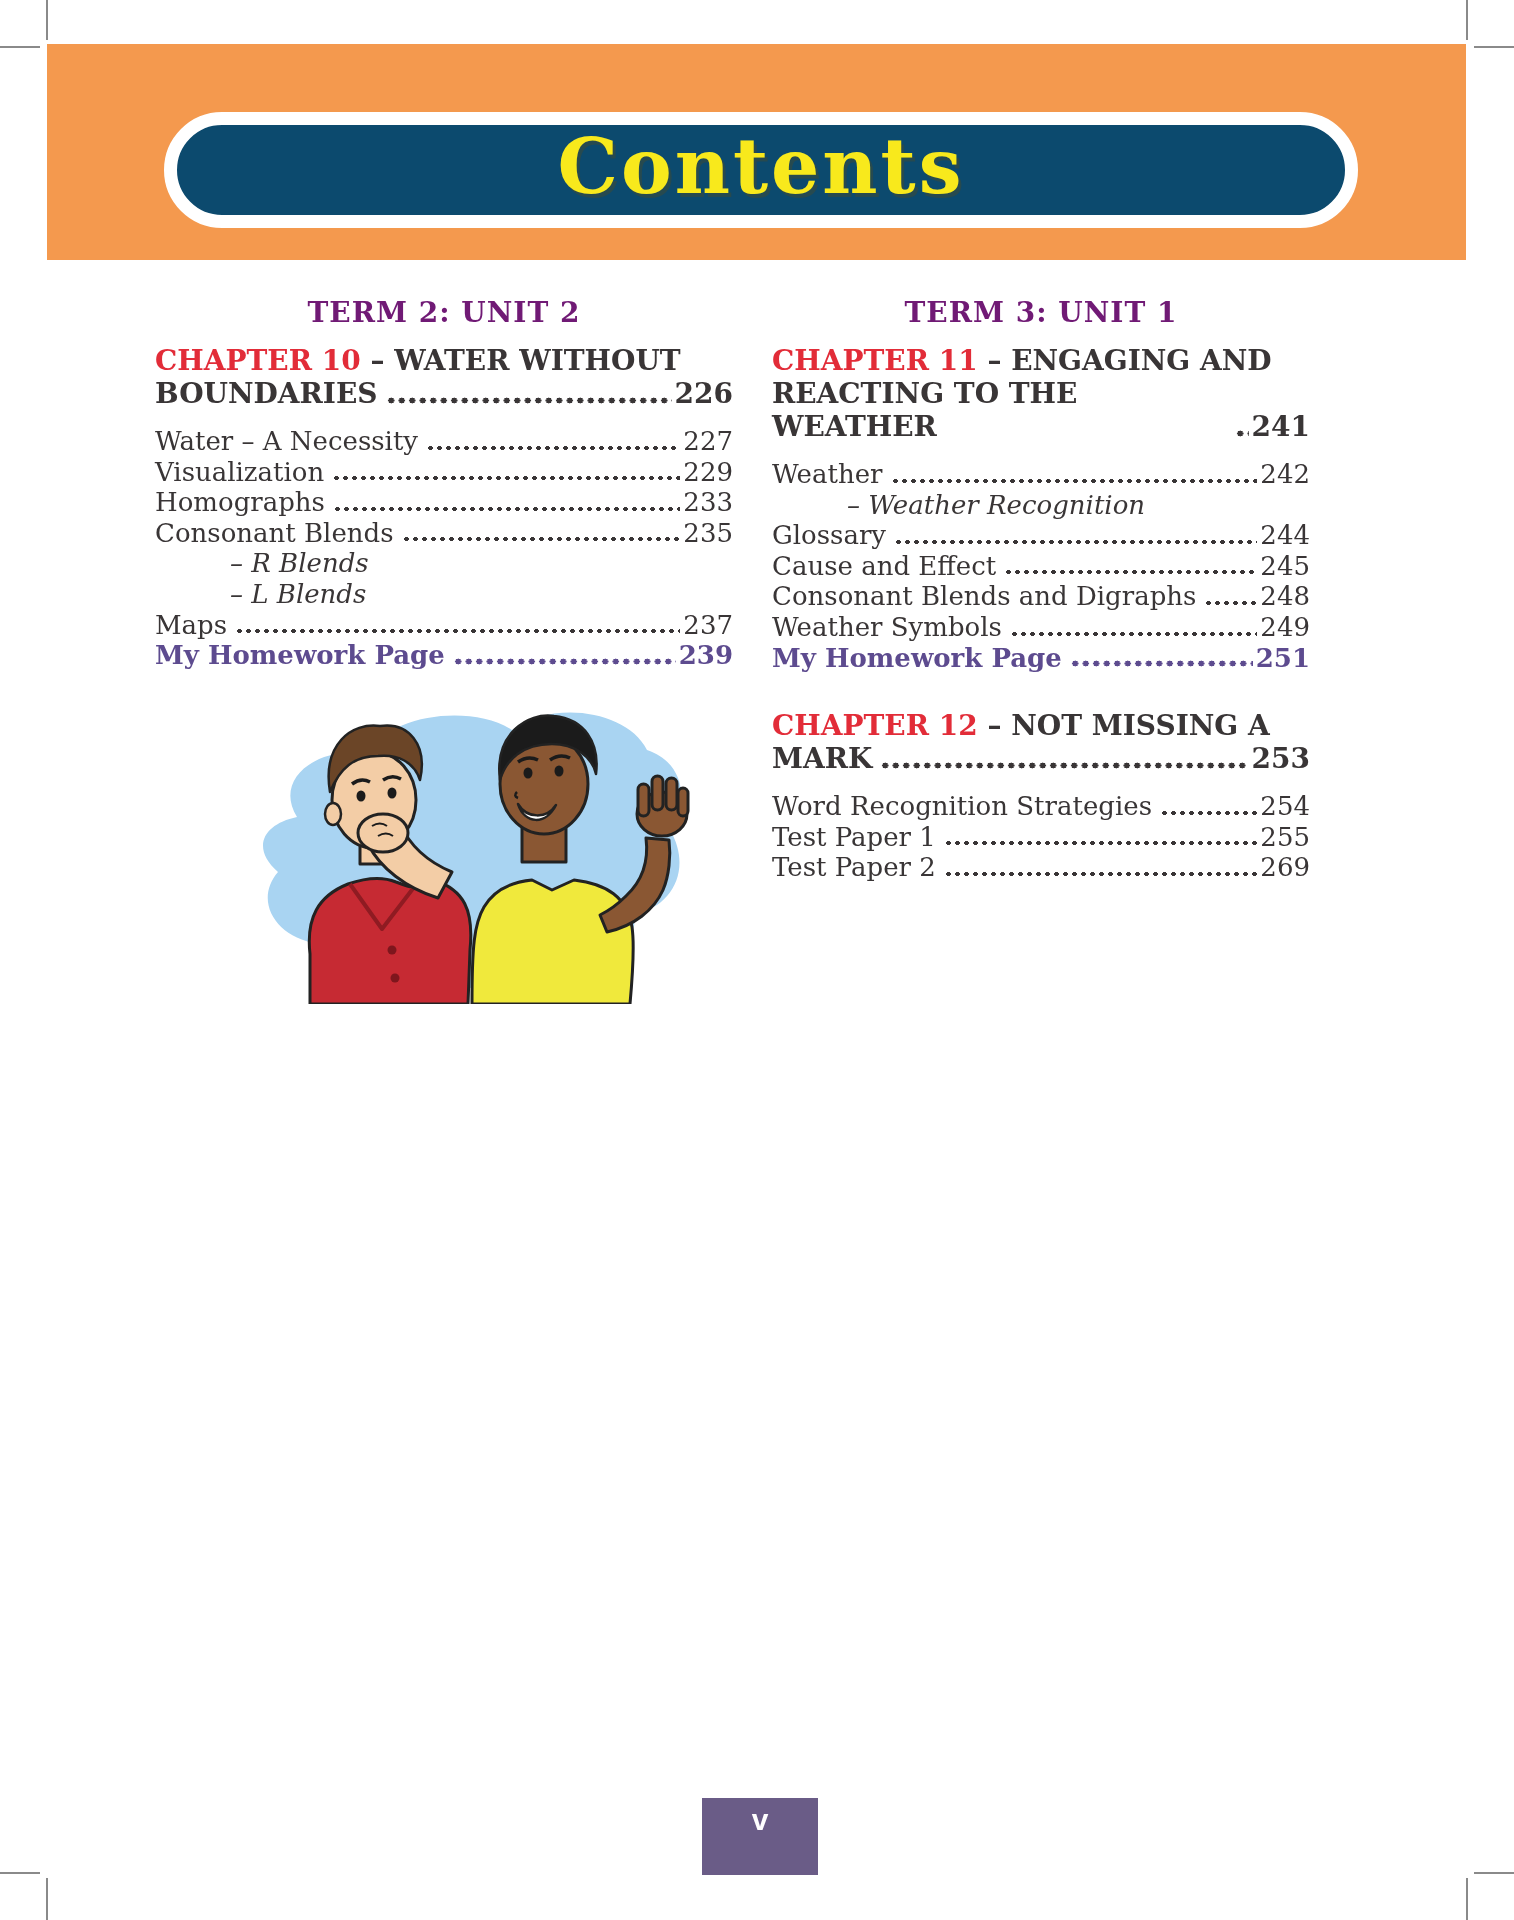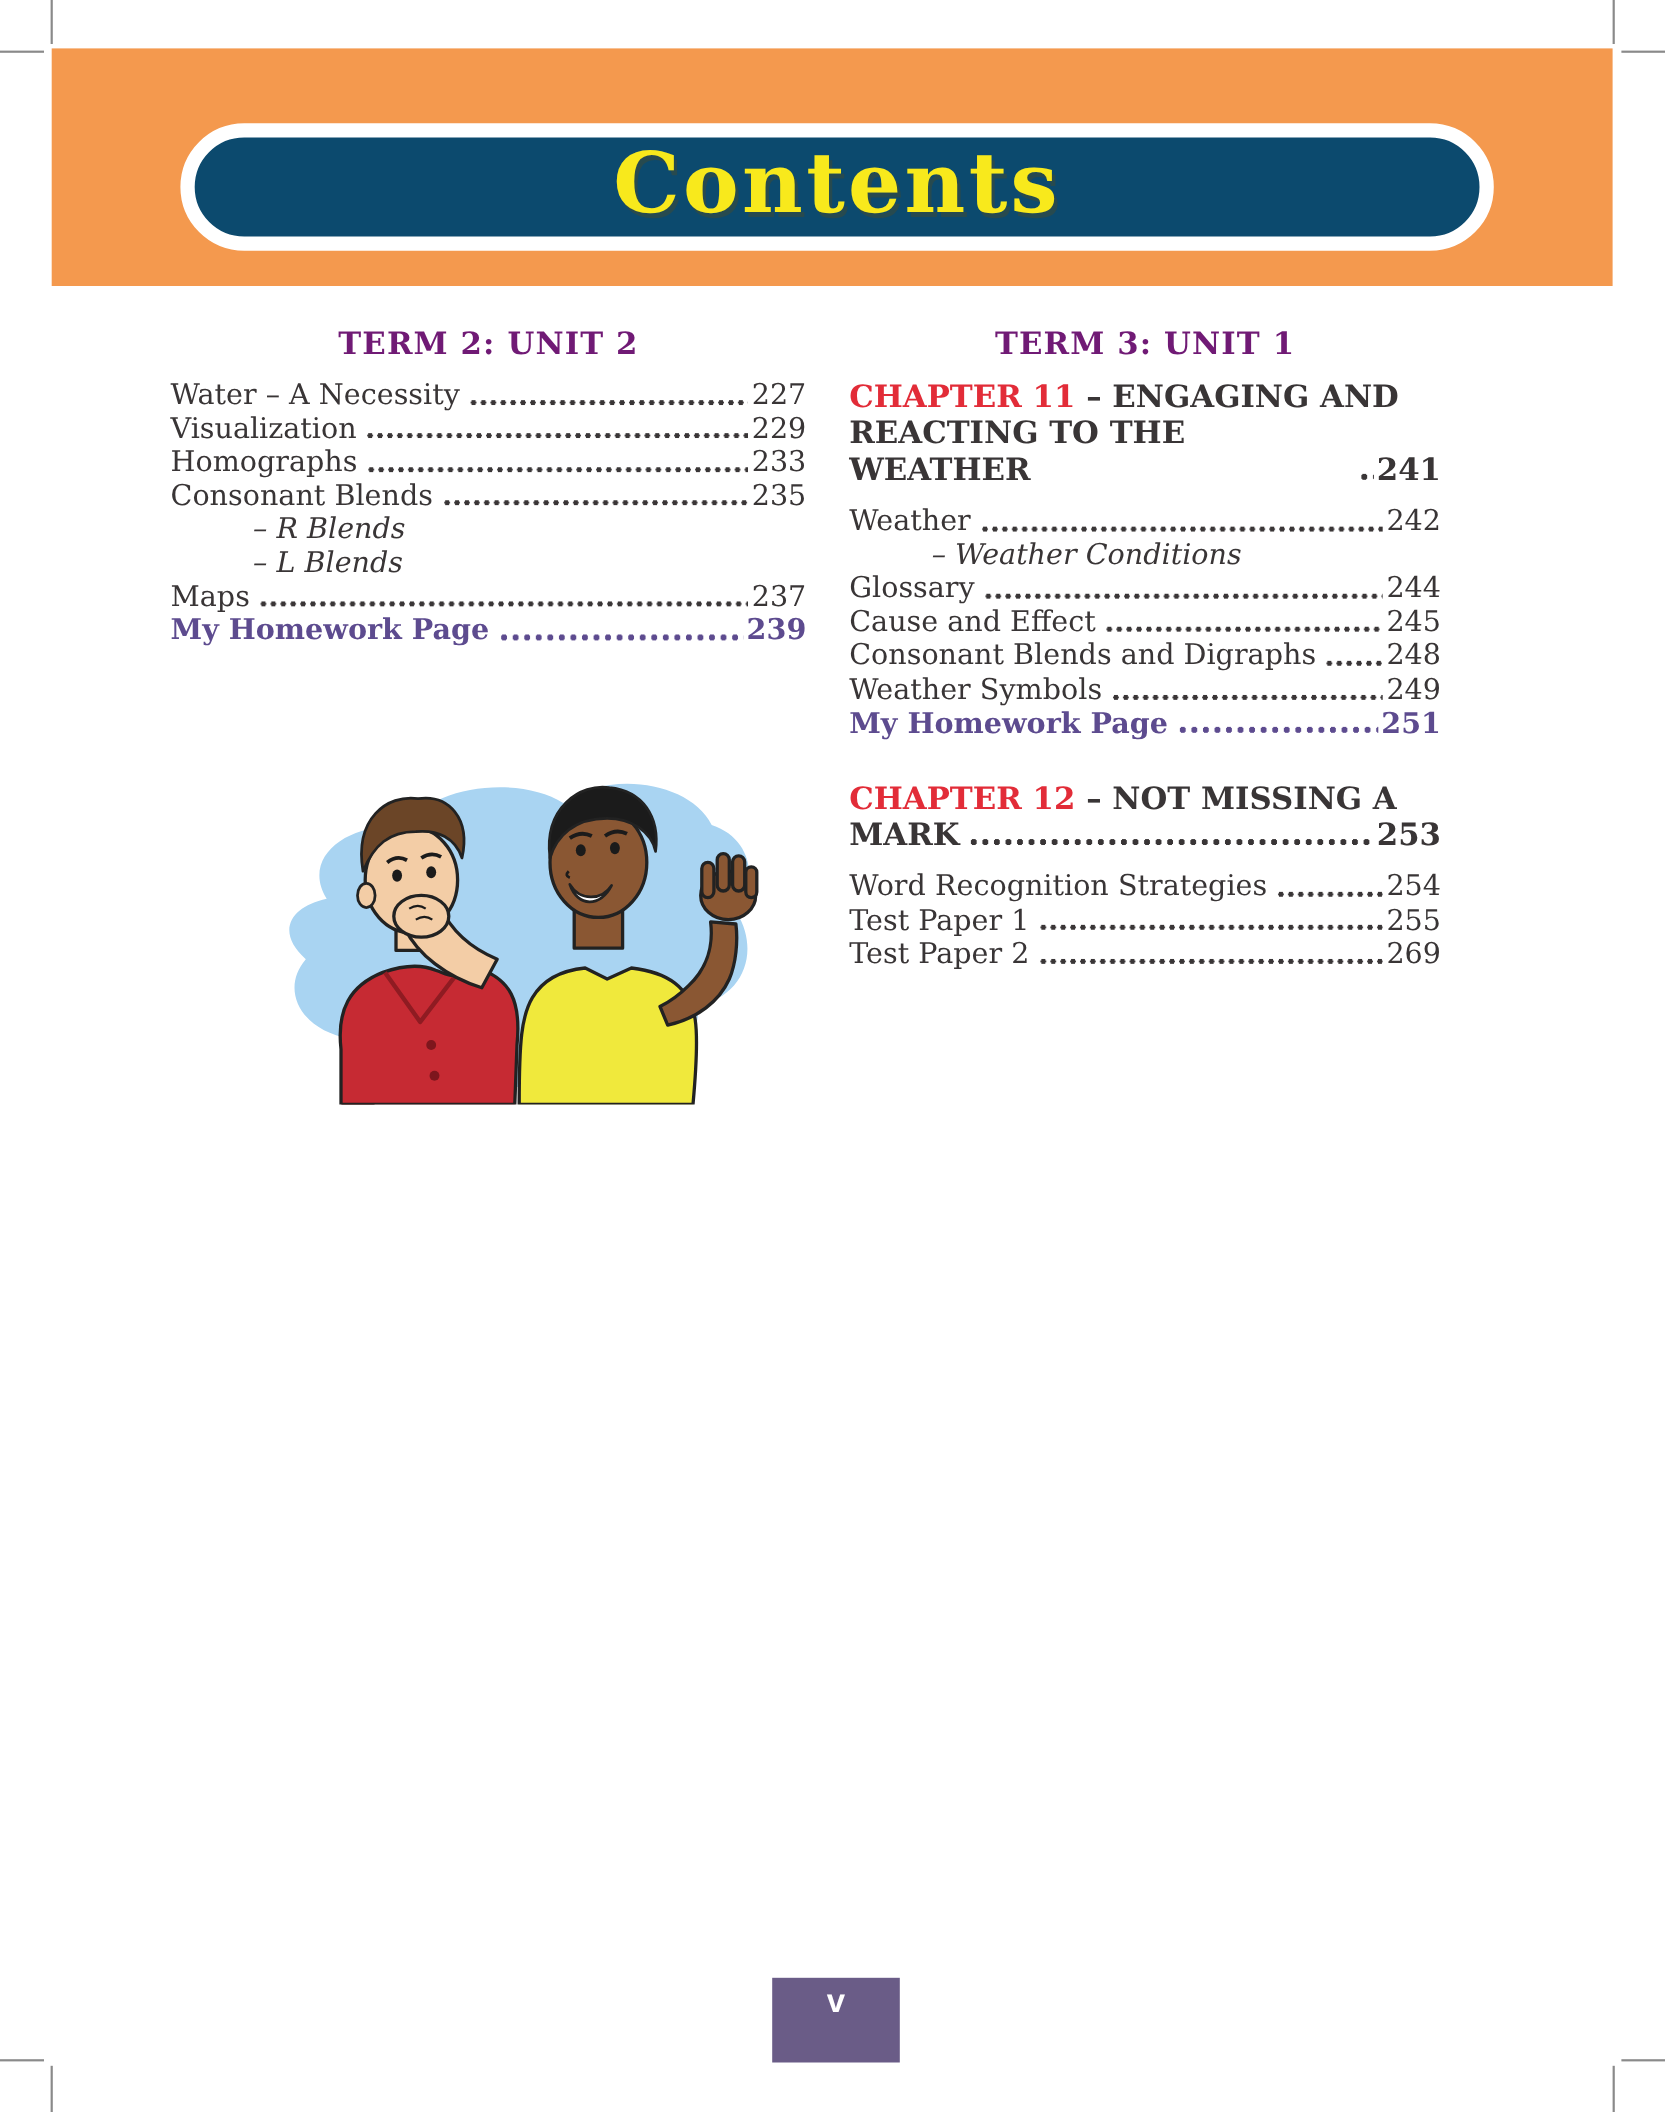--- a/index.html
+++ b/index.html
@@ -69,20 +69,28 @@
   <div class="crop" style="left:1466px;top:1878px;width:2px;height:42px"></div>
 
   <div class="band"></div>
   <div class="banner">
     <span class="banner-title">Contents</span>
   </div>
 
   <div class="col col-left">
     <div class="term">TERM 2: UNIT 2</div>
 
+    <div class="chapter">
+      <div><span class="red">CHAPTER 10</span><span> – WATER WITHOUT</span></div>
+      <div class="chapter-line2">
+        <span>BOUNDARIES</span>
+        <span class="leader leader-bold"></span>
+        <span>226</span>
+      </div>
+    </div>
 
     <div class="entries">
       <div class="toc-row">
         <span>Water – A Necessity</span>
         <span class="leader"></span>
         <span>227</span>
       </div>
       <div class="toc-row">
         <span>Visualization</span>
         <span class="leader"></span>
@@ -129,21 +137,21 @@
       </div>
     </div>
 
     <div class="entries">
       <div class="toc-row">
         <span>Weather</span>
         <span class="leader"></span>
         <span>242</span>
       </div>
       <div class="toc-row sub">
-        <span>– Weather Conditions</span>
+        <span>– Weather Recognition</span>
       </div>
       <div class="toc-row">
         <span>Glossary</span>
         <span class="leader"></span>
         <span>244</span>
       </div>
       <div class="toc-row">
         <span>Cause and Effect</span>
         <span class="leader"></span>
         <span>245</span>

